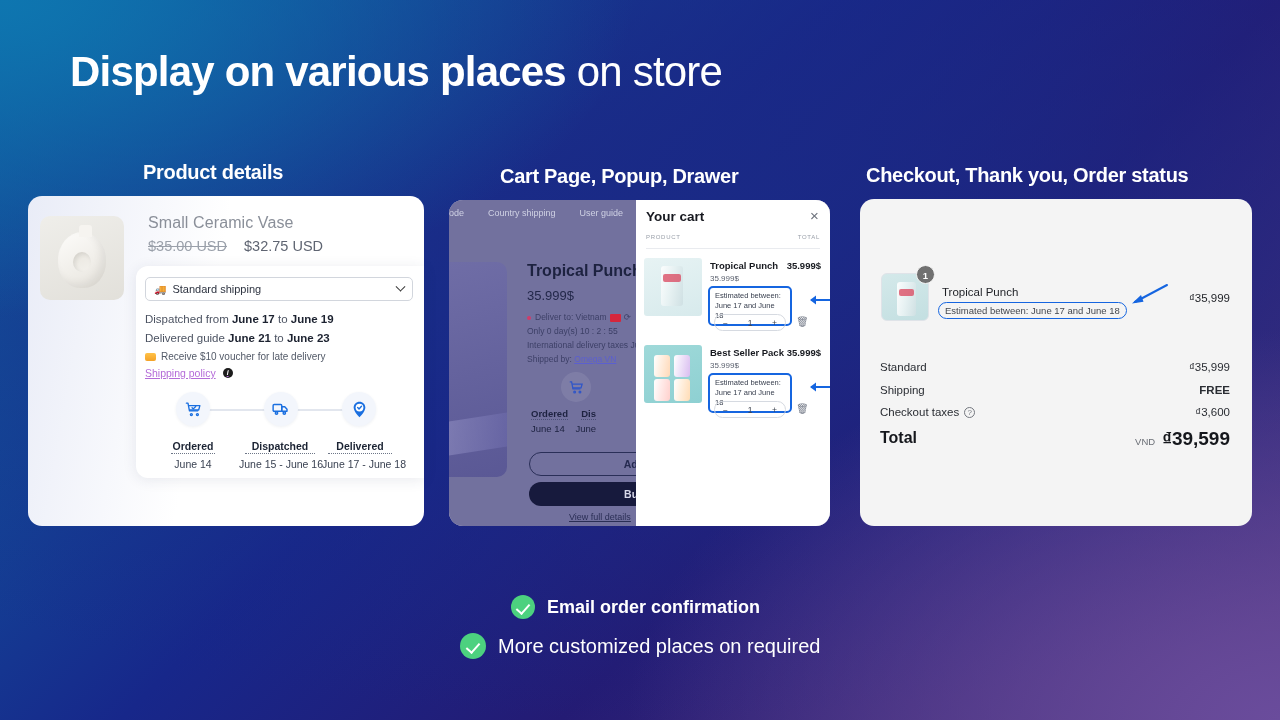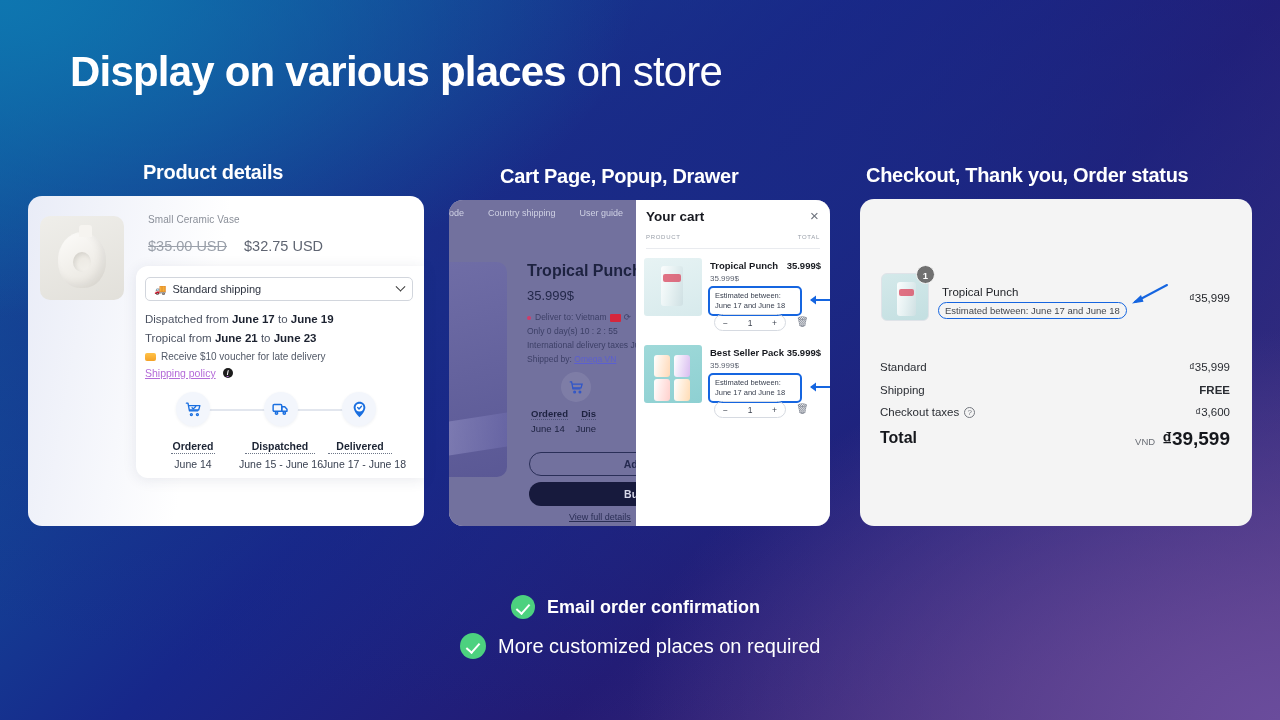--- a/index.html
+++ b/index.html
@@ -57,21 +57,21 @@
     background: linear-gradient(160deg,#e9e6df,#f3f1ec);
     box-shadow: inset 2px 2px 4px rgba(0,0,0,.09);
   }
   .vase::after {
     content:""; position: absolute; left: 44%; top: -7px;
     width: 13px; height: 12px; border-radius: 3px 3px 0 0;
     background: #f6f4f0;
   }
   .prod-name {
     position: absolute; left: 148px; top: 214px;
-    font-size: 10px; color: #8a8f99; letter-spacing: .1px;
+    font-size: 16px; color: #8a8f99; letter-spacing: .1px;
   }
   .prod-prices { position: absolute; left: 148px; top: 238px; font-size: 14.5px; }
   .price-old { color: #9aa0aa; text-decoration: line-through; }
   .price-new { color: #5f6572; margin-left: 13px; }
 
   .ship-panel {
     position: absolute; left: 136px; top: 266px; width: 288px; height: 212px;
     background: #ffffff; border-radius: 12px 0 0 12px;
     box-shadow: 0 2px 14px rgba(40,50,90,.10);
   }
@@ -194,21 +194,21 @@
   #item-0 { top: 58px; } #item-1 { top: 145px; }
   .dw-thumb { position: absolute; left: 0; top: 0; width: 58px; height: 58px; border-radius: 3px; overflow:hidden; }
   .can {
     position:absolute; border-radius: 3px;
     background: linear-gradient(100deg,#fbfdfd 0%,#e6f1f2 48%,#cfe0e3 100%);
   }
   .dw-name { position: absolute; left: 66px; top: 2px; font-size: 9.5px; font-weight: 800; color: #17191f; white-space: nowrap; }
   .dw-total { position: absolute; right: 1px; top: 2px; font-size: 9.5px; font-weight: 700; color: #17191f; }
   .dw-unit { position: absolute; left: 66px; top: 16px; font-size: 8px; color: #5d6370; }
   .dw-est {
-    position: absolute; left: 64px; top: 28px; width: 94px; padding: 3px 5px;
+    position: absolute; left: 64px; top: 28px; width: 84px; padding: 3px 5px;
     border: 2px solid #1565e0; border-radius: 5px;
     font-size: 7.5px; line-height: 1.35; color: #3a4150;
   }
   .dw-arrow { position: absolute; left: 162px; top: 36px; width: 36px; height: 12px; }
   .dw-qty {
     position: absolute; left: 70px; top: 56px; width: 72px; height: 17px;
     border: 1px solid #d6dae1; border-radius: 10px;
     display: flex; align-items: center; justify-content: space-between;
     padding: 0 8px; font-size: 8.5px; color: #3e4450;
   }
@@ -289,21 +289,21 @@
   <div class="ship-select">
     <span class="truck">🚚</span>
     <span>Standard shipping</span>
     <span class="chev"></span>
   </div>
 
   <div class="ship-line" id="ship-disp">
     <span>Dispatched from </span><b>June 17</b><span> to </span><b>June 19</b>
   </div>
   <div class="ship-line" id="ship-deliv">
-    <span>Tropical from </span><b>June 21</b><span> to </span><b>June 23</b>
+    <span>Delivered guide </span><b>June 21</b><span> to </span><b>June 23</b>
   </div>
   <div class="ship-voucher">
     <span class="vouch-chip"></span>
     <span>Receive $10 voucher for late delivery</span>
   </div>
   <div class="ship-policy">
     <span>Shipping policy</span>
     <span class="info-dot">i</span>
   </div>
 </div>

